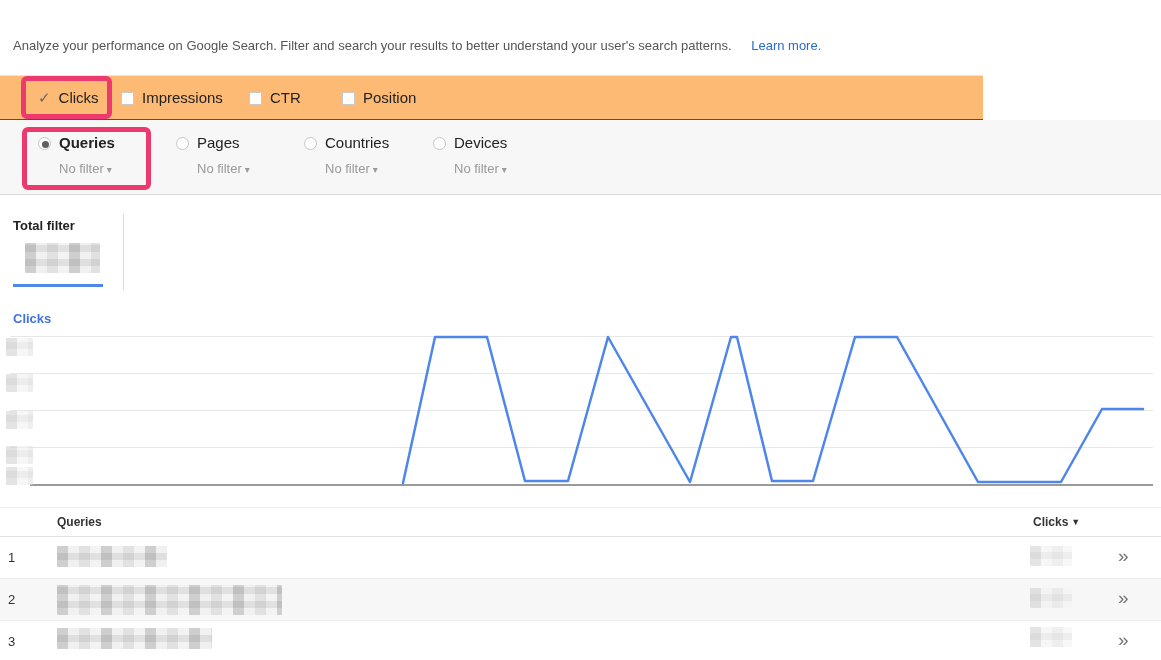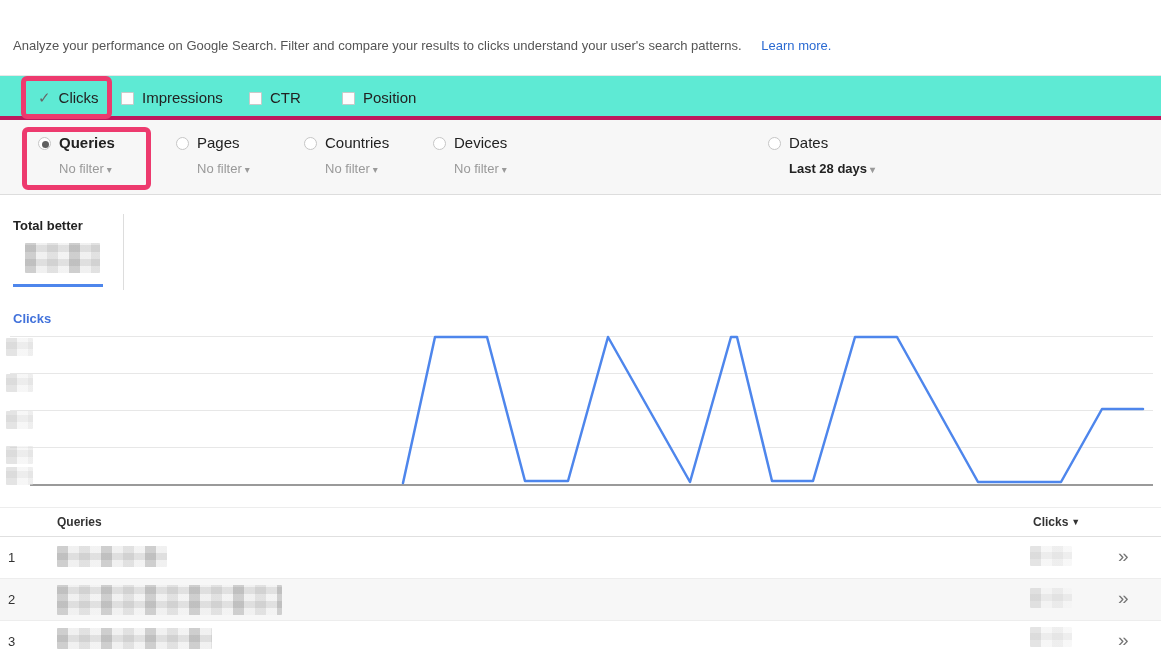--- a/index.html
+++ b/index.html
@@ -7,22 +7,22 @@
   #app { position:relative; width:1161px; height:660px; overflow:hidden; background:#fff; }
 
   .abs { position:absolute; }
 
   
   .page-title { left:13px; top:5px; font-size:20px; color:#3b3b3b; }
   .page-sub   { left:13px; top:38px; font-size:13px; color:#555; }
   .page-sub a { color:#2a6ad2; text-decoration:none; cursor:pointer;padding-left:16px; }
 
   
-  .metric-bar { left:0; top:75px; width:1161px; height:45px; background:#5eead4;
-                border-top:1px solid #e7e7e7; border-bottom:4px solid #be185d; }
+  .metric-bar { left:0; top:75px; width:983px; height:45px; background:#fdba74;
+                border-top:1px solid #e7e7e7; border-bottom:1px solid #be185d; }
   .metric-item { position:absolute; top:13px; font-size:15px; color:#222; cursor:pointer; }
   .cbx { display:inline-block; width:13px; height:13px; border:1px solid #c9c9c9; background:#fdfdfd;
          vertical-align:-2px; margin-right:8px; border-radius:1px; }
   .checkmark { display:inline-block; font-size:15px; color:#666; margin-right:8px; }
 
   
   .dim-bar { left:0; top:120px; width:1161px; height:75px; background:#f7f7f7; border-bottom:1px solid #ddd; }
   .dim-group { position:absolute; top:14px; cursor:pointer; }
   .radio { display:inline-block; width:13px; height:13px; border:1px solid #c6c6c6; border-radius:50%; background:#fff; vertical-align:-2px; }
   .radio.sel::after { content:''; display:block; width:7px; height:7px; margin:3px; border-radius:50%; background:#5f5f5f; }
@@ -64,21 +64,21 @@
   .row-sep { left:0; width:1161px; height:1px; background:#ededed; }
   .rank { position:absolute; left:8px; top:13px; font-size:13px; color:#333; }
   .expand { position:absolute; left:1118px; top:8px; font-size:19px; color:#757575; cursor:pointer; }
 </style>
 </head>
 <body>
 
 <div id="app">
 
   <div class="abs page-sub">
-    <span>Analyze your performance on Google Search. Filter and compare your results to clicks understand your user's search patterns.</span>
+    <span>Analyze your performance on Google Search. Filter and search your results to better understand your user's search patterns.</span>
     <a>Learn more.</a>
   </div>
 
   <div class="abs metric-bar">
     <div class="metric-item" style="left:38px;">
       <span class="checkmark">✓</span><span>Clicks</span>
     </div>
     <div class="metric-item" style="left:121px;">
       <span class="cbx"></span><span>Impressions</span>
     </div>
@@ -100,30 +100,26 @@
       <div class="dim-filter"><span>No filter</span><span class="caret">▾</span></div>
     </div>
     <div class="dim-group" style="left:304px;">
       <span class="radio"></span><span class="dim-label">Countries</span>
       <div class="dim-filter"><span>No filter</span><span class="caret">▾</span></div>
     </div>
     <div class="dim-group" style="left:433px;">
       <span class="radio"></span><span class="dim-label">Devices</span>
       <div class="dim-filter"><span>No filter</span><span class="caret">▾</span></div>
     </div>
-    <div class="dim-group" style="left:768px;">
-      <span class="radio"></span><span class="dim-label">Dates</span>
-      <div class="dim-filter strong"><span>Last 28 days</span><span class="caret">▾</span></div>
-    </div>
   </div>
 
   <div class="abs pink-box" style="left:21px; top:76px; width:91px; height:43px;"></div>
   <div class="abs pink-box" style="left:22px; top:127px; width:129px; height:63px;"></div>
 
-  <div class="abs sum-label">Total better</div>
+  <div class="abs sum-label">Total filter</div>
   <div class="abs blur" style="left:25px; top:243px; width:75px; height:30px;"></div>
   <div class="abs sum-underline"></div>
   <div class="abs sum-divider"></div>
 
   <div class="abs chart-label">Clicks</div>
   <div class="abs gridline" style="top:336px;"></div>
   <div class="abs gridline" style="top:373px;"></div>
   <div class="abs gridline" style="top:410px;"></div>
   <div class="abs gridline" style="top:447px;"></div>
   <div class="abs x-axis"></div>

